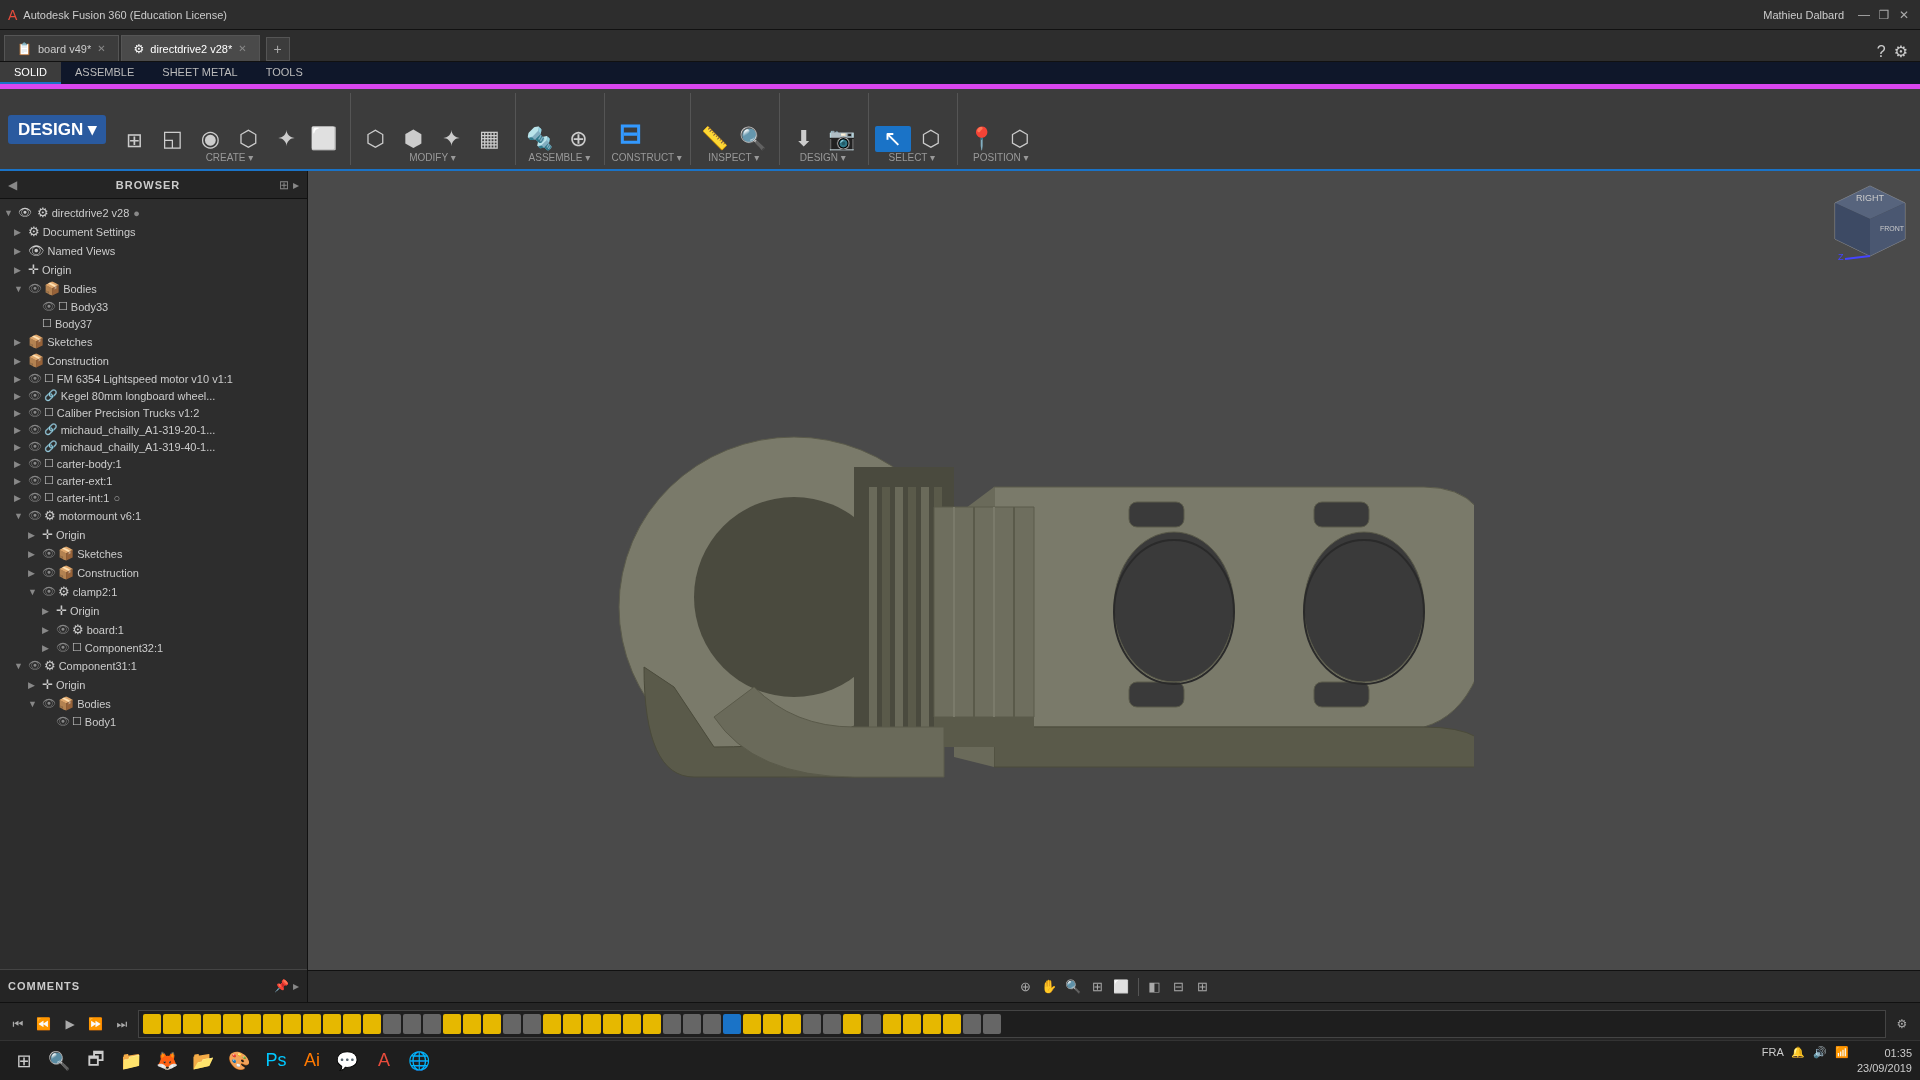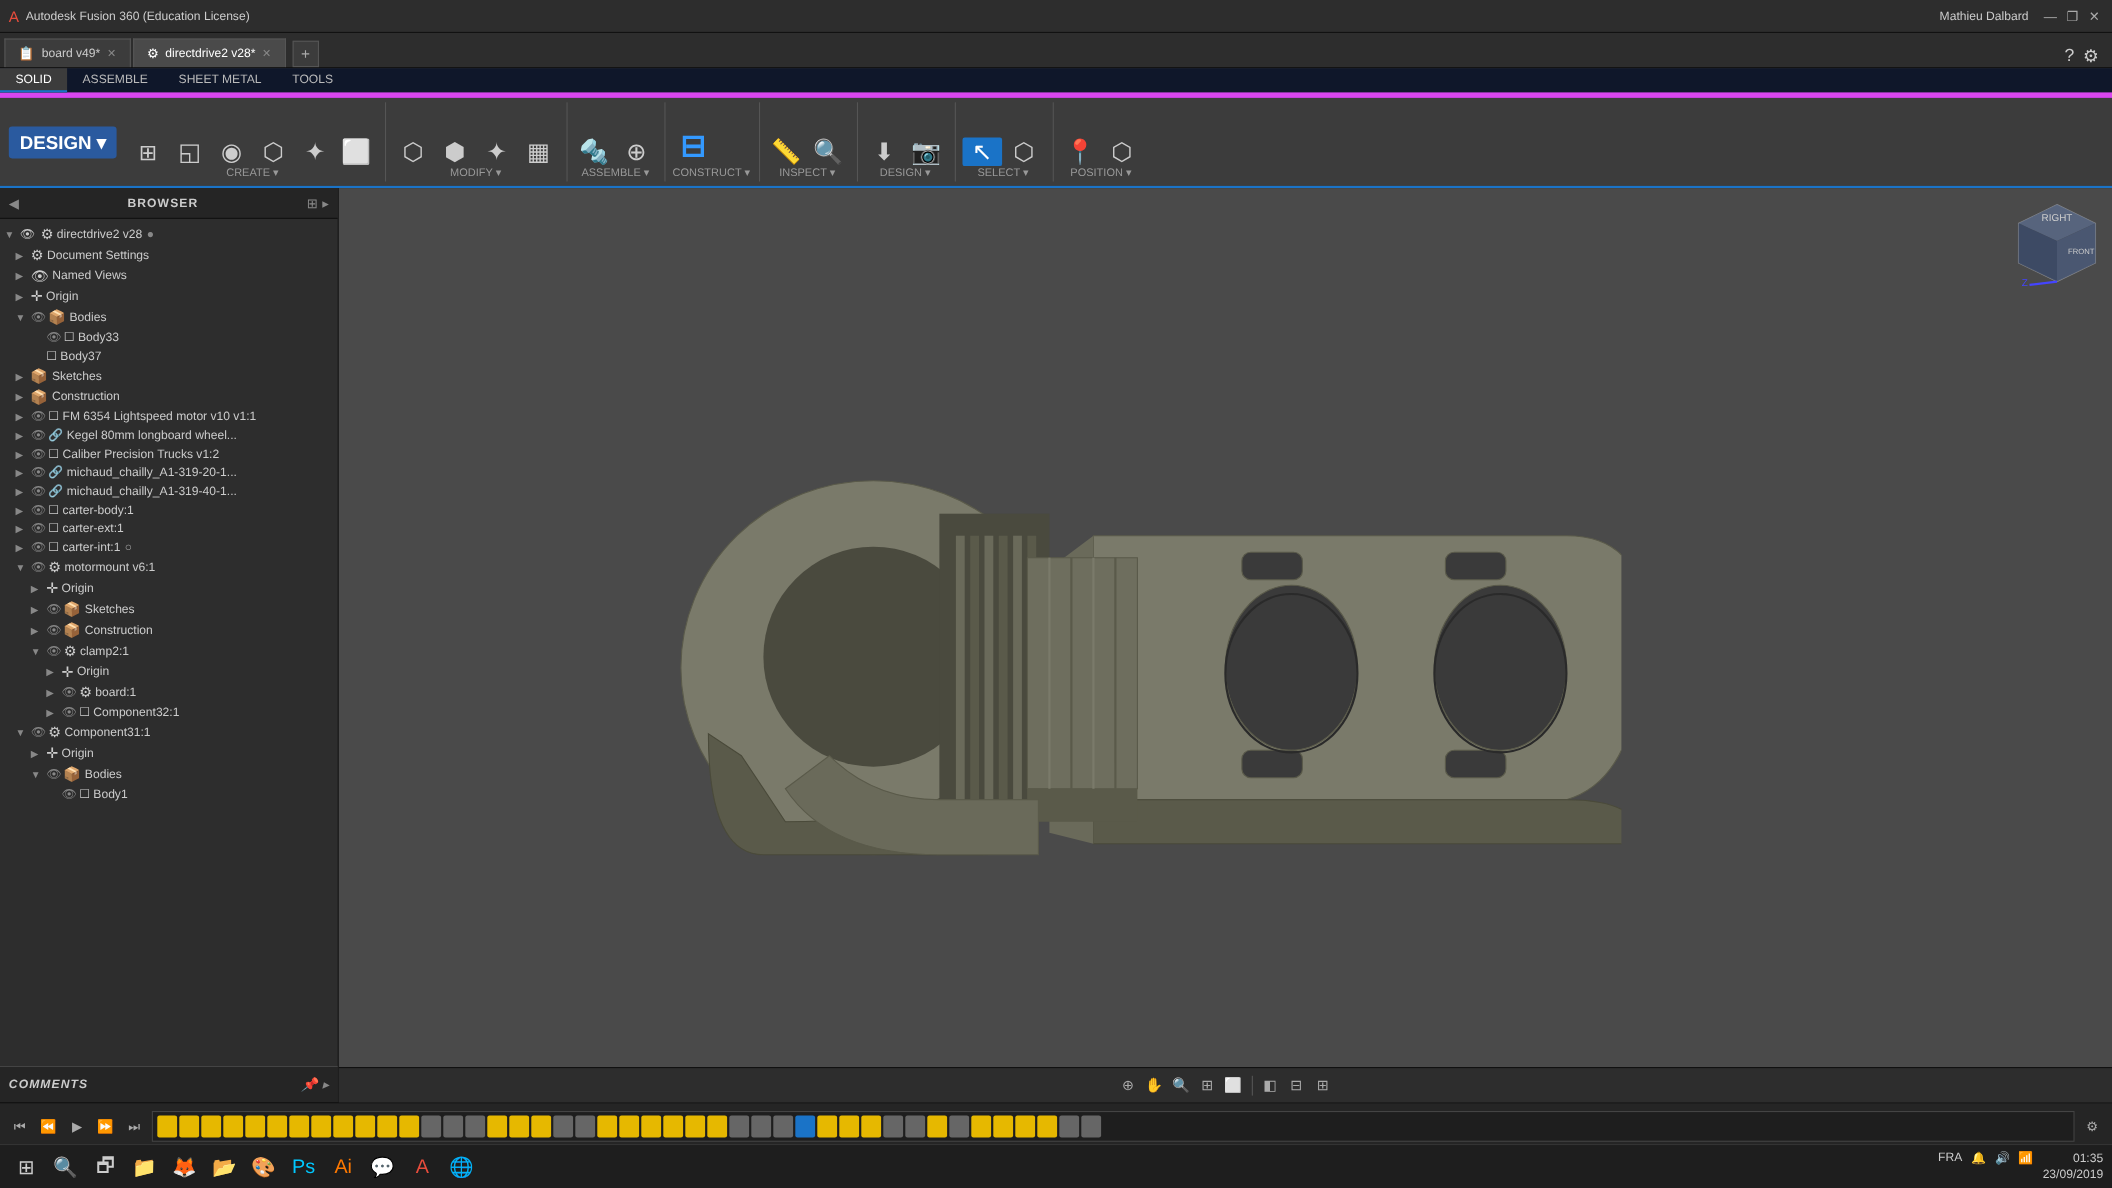--- a/index.html
+++ b/index.html
@@ -312,21 +312,20 @@
     
     #left-bottom {
       height: 28px;
       background: #252525;
       display: flex;
       align-items: center;
       justify-content: space-between;
       padding: 16px 8px;
       border-top: 1px solid #444;
       flex-shrink: 0;
-      font-style: italic;
     }
 
     .indent-1 { padding-left: 14px; }
     .indent-2 { padding-left: 28px; }
     .indent-3 { padding-left: 42px; }
 
     
     #user-info {
       display: flex;
       align-items: center;

